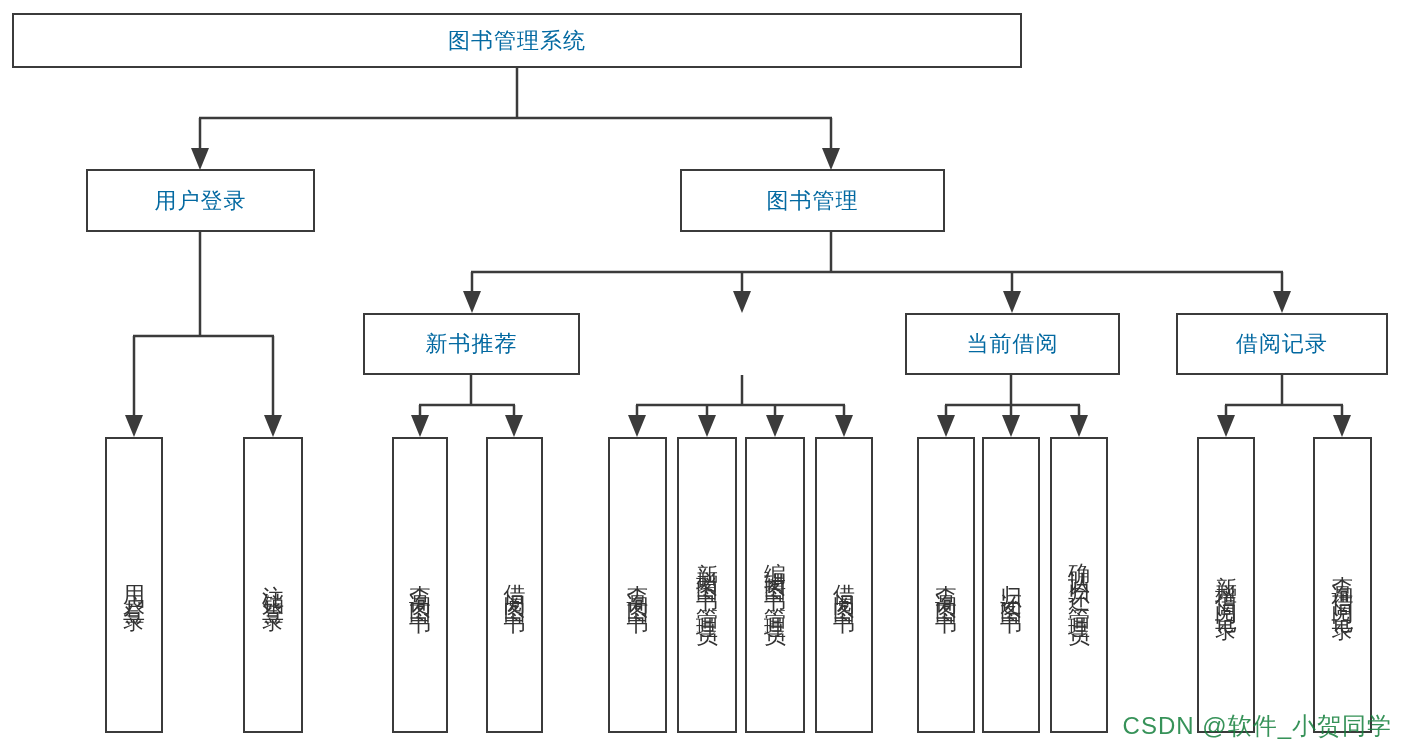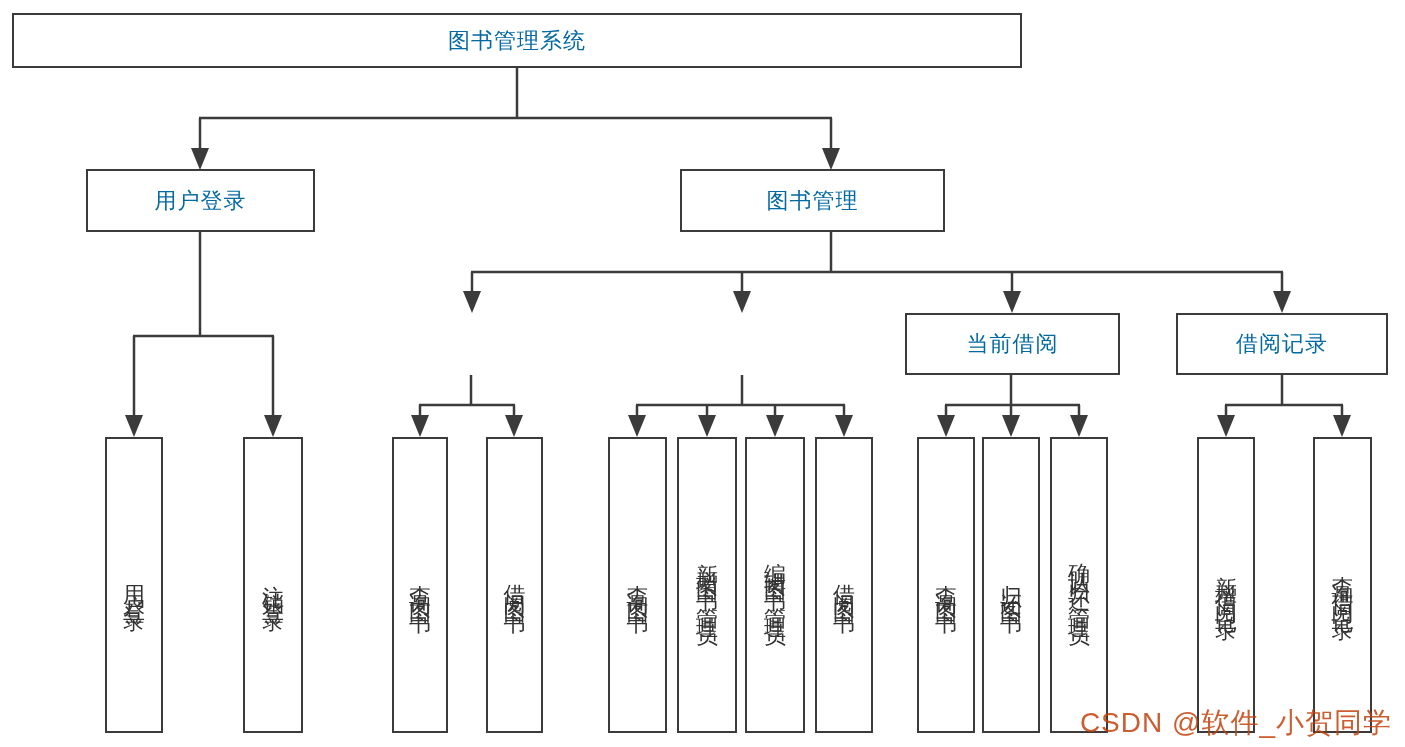--- a/index.html
+++ b/index.html
@@ -12,21 +12,21 @@
     position:absolute;box-sizing:border-box;background:#ffffff;
     border:2.5px solid #3b3b3b;display:flex;align-items:center;justify-content:center;
     color:#333333;
   }
   .h-label{font-size:22px;letter-spacing:1px;color:#0369a1;white-space:nowrap;}
   .v-label{
     writing-mode:vertical-rl;font-size:22px;letter-spacing:9px;line-height:1;
     color:#333333;white-space:nowrap;
   }
   .watermark{
-    position:absolute;right:13px;bottom:5px;font-size:28px;color:#c2410c;
+    position:absolute;right:13px;bottom:5px;font-size:24px;color:#15803d;
     opacity:.85;letter-spacing:1px;white-space:nowrap;z-index:5;
   }
   svg line{stroke:#3b3b3b;stroke-width:2.5;}
   svg polygon{fill:#3b3b3b;stroke:none;}
 </style>
 </head>
 <body>
 
 <div class="canvas">
 
@@ -110,20 +110,23 @@
     <span class="h-label">图书管理系统</span>
   </div>
 
   <div class="node" style="left:86px;top:169px;width:229px;height:63px;">
     <span class="h-label">用户登录</span>
   </div>
   <div class="node" style="left:680px;top:169px;width:265px;height:63px;">
     <span class="h-label">图书管理</span>
   </div>
 
+  <div class="node" style="left:363px;top:313px;width:217px;height:62px;">
+    <span class="h-label">新书推荐</span>
+  </div>
   <div class="node" style="left:905px;top:313px;width:215px;height:62px;justify-content:center;">
     <span class="h-label">当前借阅</span>
   </div>
   <div class="node" style="left:1176px;top:313px;width:212px;height:62px;">
     <span class="h-label">借阅记录</span>
   </div>
 
   <div class="node" style="left:105px;top:437px;width:58px;height:296px;">
     <span class="v-label">用户登录</span>
   </div>

